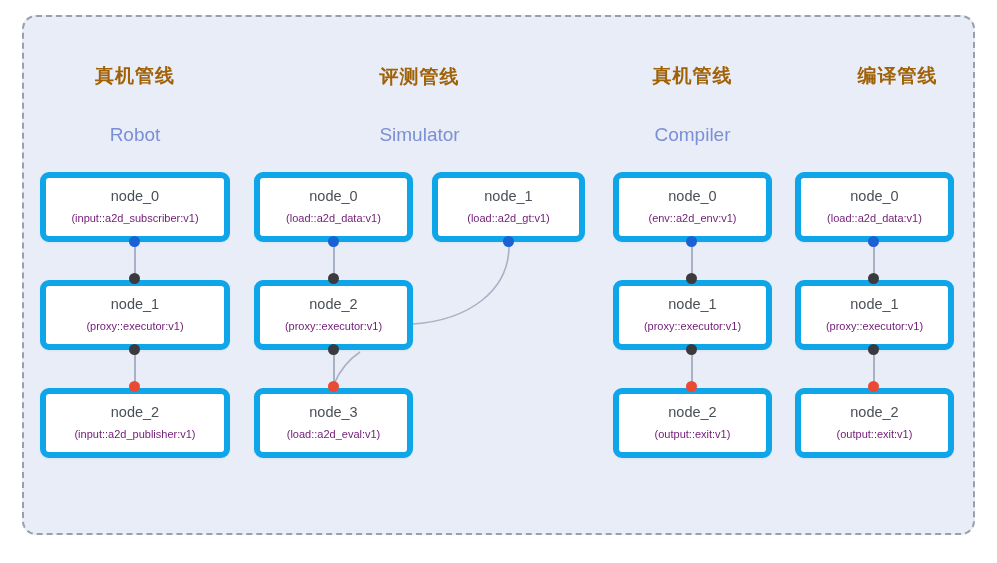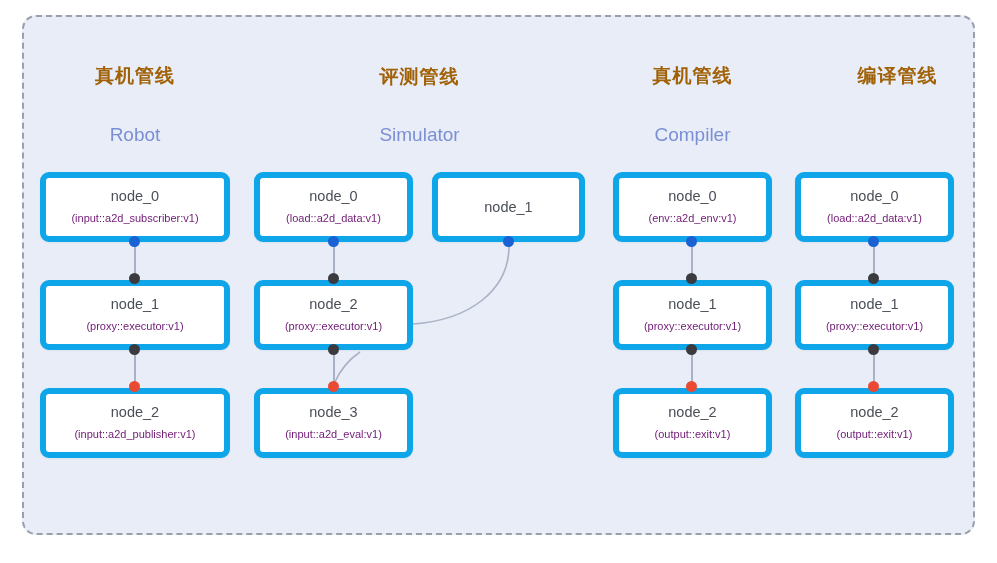--- a/index.html
+++ b/index.html
@@ -148,24 +148,25 @@
   <div class="node-box" style="left:254px; top:172px; width:159px; height:70px;">
     <div class="node-name">node_0</div>
     <div class="node-type">(load::a2d_data:v1)</div>
   </div>
   <div class="node-box" style="left:254px; top:280px; width:159px; height:70px;">
     <div class="node-name">node_2</div>
     <div class="node-type">(proxy::executor:v1)</div>
   </div>
   <div class="node-box" style="left:254px; top:388px; width:159px; height:70px;">
     <div class="node-name">node_3</div>
-    <div class="node-type">(input::a2d_eval:v1)</div>
+    <div class="node-type">(load::a2d_eval:v1)</div>
   </div>
   <div class="node-box" style="left:432px; top:172px; width:153px; height:70px;">
     <div class="node-name">node_1</div>
+    <div class="node-type">(load::a2d_gt:v1)</div>
   </div>
 
   <div class="dot dot-blue" style="left:328px; top:236px;"></div>
   <div class="dot dot-black" style="left:328px; top:273px;"></div>
   <div class="dot dot-black" style="left:328px; top:344px;"></div>
   <div class="dot dot-red" style="left:328px; top:381px;"></div>
   <div class="dot dot-blue" style="left:503px; top:236px;"></div>
 
   <div class="vline" style="left:691px; top:241px; height:38px;"></div>
   <div class="vline" style="left:691px; top:349px; height:38px;"></div>

